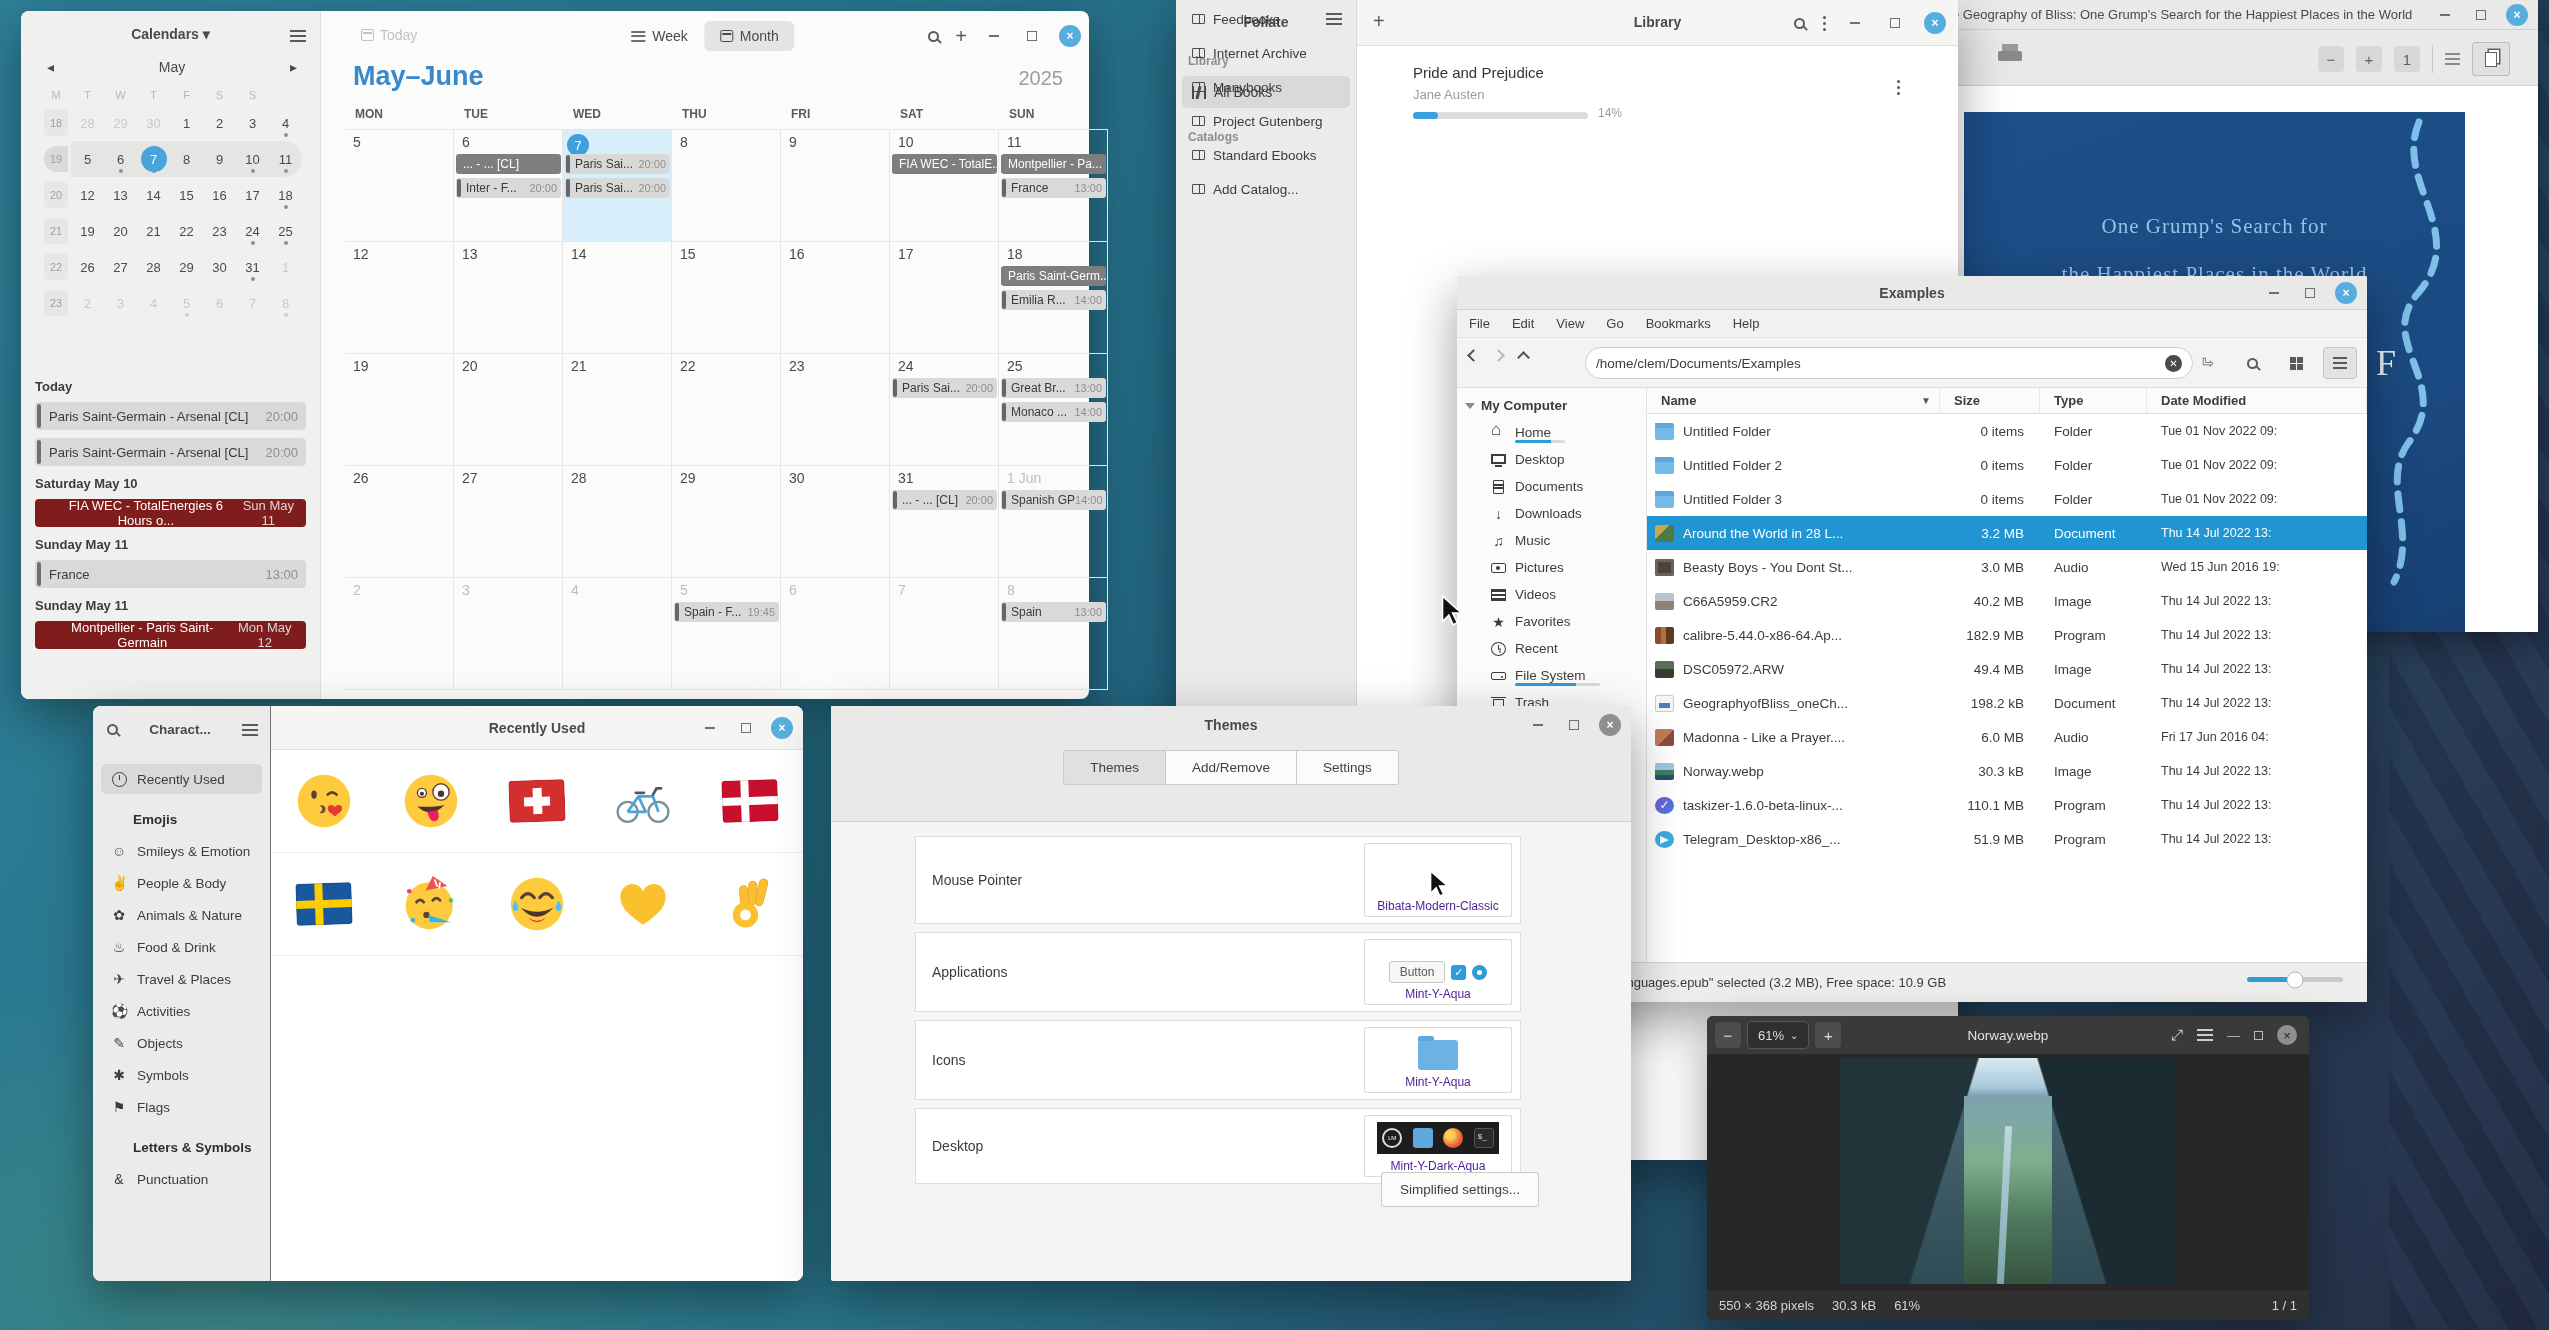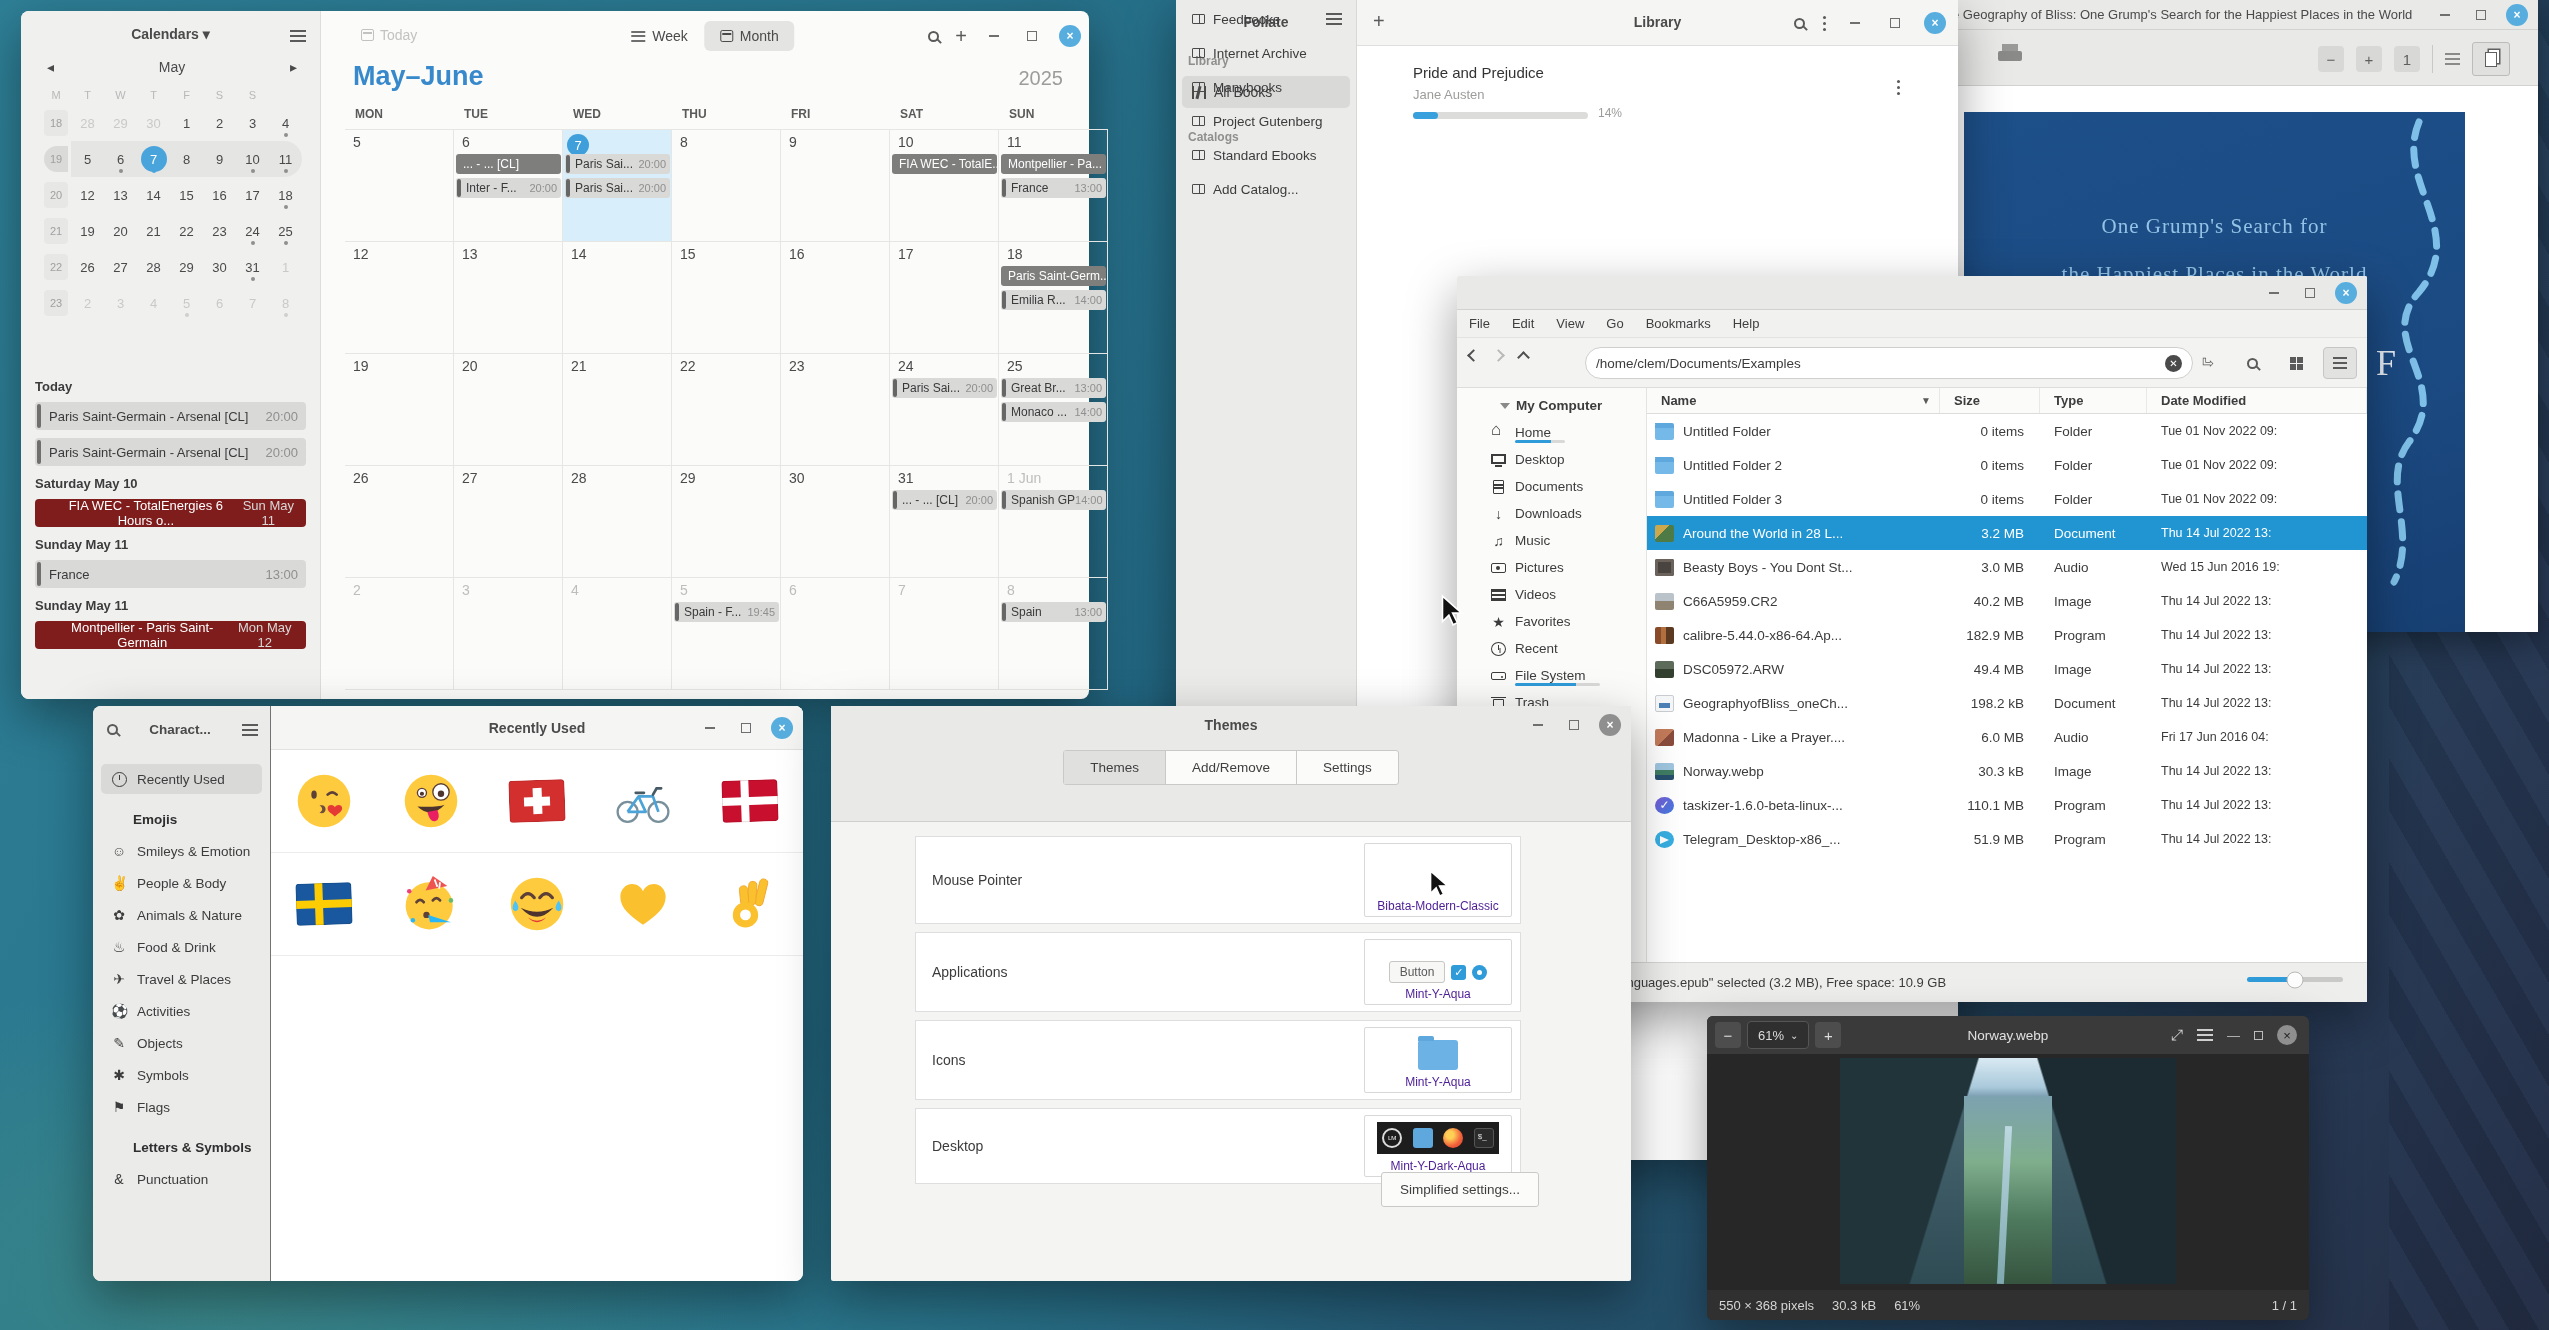--- a/index.html
+++ b/index.html
@@ -122,21 +122,21 @@
   .pathfield { position:absolute; left:128px; top:9px; width:608px; height:32px; background:#fff; border:1px solid #cfcfce; border-radius:16px; display:flex; align-items:center; padding:0 10px; font-size:13.5px; color:#3c3c3c; }
   .path-clear { margin-left:auto; width:17px; height:17px; background:#4a4a4a; color:#fff; border-radius:50%; font-size:10px; display:flex; align-items:center; justify-content:center; }
   .nemo-tool-icons { position:absolute; right:10px; top:9px; display:flex; align-items:center; gap:10px; }
   .tgl { width:34px; height:32px; display:flex; align-items:center; justify-content:center; border-radius:4px; }
   .tgl.active { background:#e2e2e1; border:1px solid #c6c6c5; }
   .i-enter { font-size:14px; color:#5a5a5a; transform:scaleX(-1); }
   .i-grid4b { width:13px; height:13px; display:grid; grid-template-columns:6px 6px; gap:1px; }
   .i-grid4b i { background:#5a5a5a; height:6px; display:block; }
   .i-listrows { width:14px; height:12px; background:repeating-linear-gradient(180deg,#5a5a5a 0 2px,transparent 2px 5px); }
   #nemo-side { position:absolute; left:0; top:112px; bottom:40px; width:190px; background:#fbfbfa; border-right:1px solid #e3e3e2; font-size:13.5px; color:#3c3c3c; }
-  .tree-root { display:flex; align-items:center; gap:6px; font-weight:bold; padding:10px 0 6px 8px;margin-left:35px; }
+  .tree-root { display:flex; align-items:center; gap:6px; font-weight:bold; padding:10px 0 6px 8px; }
   .tree-caret { width:0; height:0; border-left:5px solid transparent; border-right:5px solid transparent; border-top:6px solid #8a8a8a; }
   .place { display:flex; align-items:center; gap:9px; height:27px; padding-left:34px; position:relative; }
   .place .plabel { position:relative; }
   .place.usage .plabel::after { content:''; position:absolute; left:0; right:-14px; bottom:-3px; height:3px; background:linear-gradient(90deg,#2f9bd8 0 72%, #d9d9d8 72%); border-radius:2px; }
   .pic { width:15px; height:14px; position:relative; color:#3c3c3c; font-size:14px; line-height:14px; text-align:center; }
   .pic.home::before { content:'⌂'; font-size:17px; position:absolute; left:0; top:-3px; }
   .pic.desktop::before { content:''; position:absolute; inset:1px 0 3px 0; border:2px solid #3c3c3c; }
   .pic.desktop::after { content:''; position:absolute; bottom:0; left:4px; right:4px; height:2px; background:#3c3c3c; }
   .pic.document::before { content:''; position:absolute; inset:0 2px; border:1.5px solid #3c3c3c; border-radius:1px; background:linear-gradient(180deg,transparent 3px,#3c3c3c 3px 4.5px,transparent 4.5px 6px,#3c3c3c 6px 7.5px,transparent 7.5px); }
   .pic.download::before { content:'↓'; font-weight:bold; }
@@ -858,20 +858,21 @@
             <span class="e-label">Spain</span>
             <span class="e-time">13:00</span>
           </div>
         </div>
     </div>
   </div>
 </div>
 
 <div class="window" id="nemo" style="z-index:4;">
   <div class="titlebar">
+    <div class="title-text">Examples</div>
     <div class="wctrl">
       <div class="wbtn">
           <div class="bar"></div>
         </div>
       <div class="wbtn">
           <div class="sq"></div>
         </div>
       <div class="wbtn close">×</div>
     </div>
   </div>

